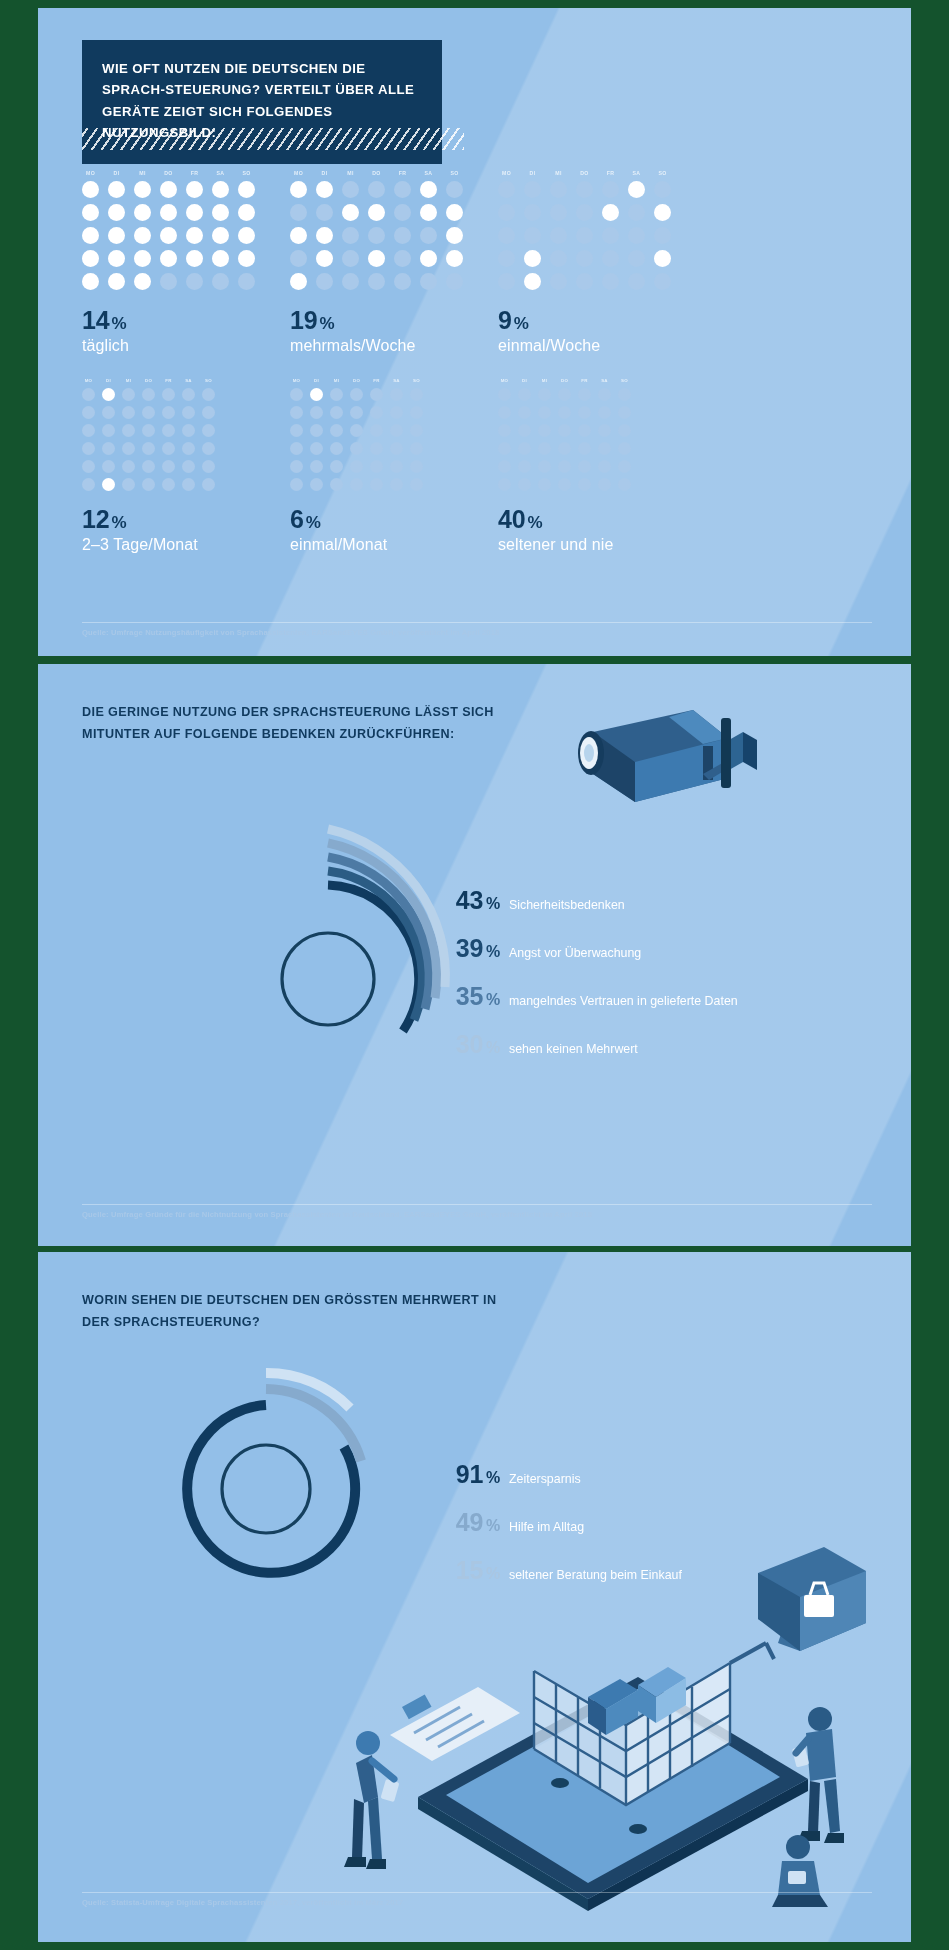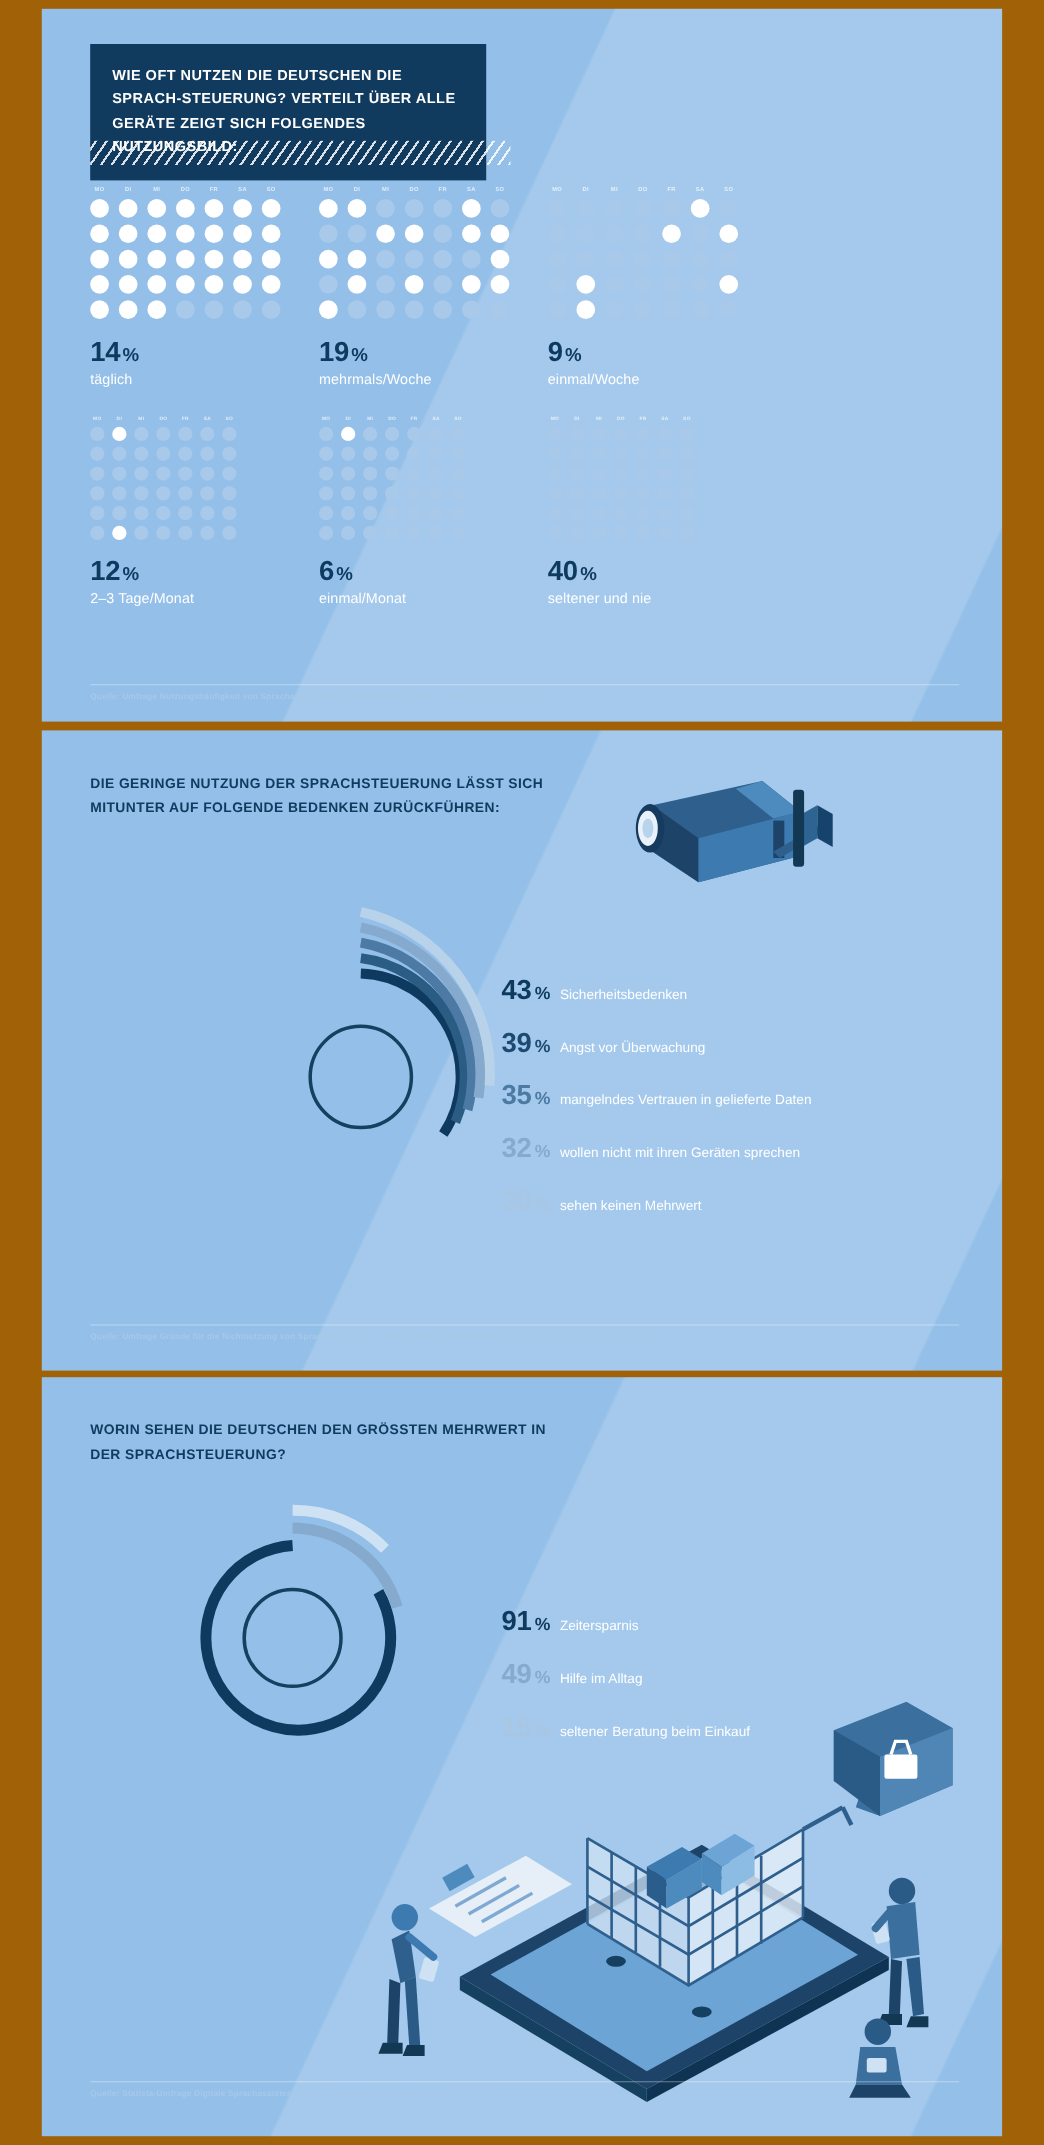--- a/index.html
+++ b/index.html
@@ -2,21 +2,21 @@
 <html><head>
 <meta charset="utf-8">
 <style>
   * { margin:0; padding:0; box-sizing:border-box; }
   html,body { background:#bcd4ee; }
   body {
     width:949px; height:1950px; position:relative;
     font-family:"Liberation Sans", sans-serif;
     overflow:hidden;
   }
-  .page { position:absolute; inset:0; background:#a16207; }
+  .page { position:absolute; inset:0; background:#14532d; }
 
   
   .panel { position:absolute; left:38px; width:873px; background:#93bfe8; }
   #panel1 { top:8px;    height:648px; }
   #panel2 { top:664px;  height:582px; }
   #panel3 { top:1252px; height:690px; }
 
   
   .wash {
     position:absolute; inset:0; overflow:hidden; pointer-events:none;
@@ -60,21 +60,21 @@
   .dot.off { background:#a9c9ea; }
   .dot.small { width:13px;height:13px; }
   .daylabels.small span{ width:13px; font-size:4.4px; }
   .dotrow.small{ gap:7px; margin-bottom:5px; }
   .daylabels.small{ gap:7px; }
 
   .pct{
     font-size:25px; font-weight:700; color:#0f3a5f; letter-spacing:-.2px;
   }
   .pct .sym{ font-size:17px; font-weight:700; margin-left:2px; }
-  .pctlabel{ color:#ffffff; font-size:13px; margin-top:2px; letter-spacing:.1px; }
+  .pctlabel{ color:#ffffff; font-size:16px; margin-top:2px; letter-spacing:.1px; }
 
   
   .source{
     position:absolute; color:#a8c8e8; font-size:7.6px; letter-spacing:.15px;
     font-weight:600;
   }
   .srcline{ position:absolute; height:1px; background:rgba(255,255,255,.35); }
 
   
   .sechead{
@@ -539,24 +539,20 @@
         </div>
         <div class="statrow">
           <div class="statnum c1"><span>39</span><span class="sym">%</span></div>
           <div class="stattxt">Angst vor Überwachung</div>
         </div>
         <div class="statrow">
           <div class="statnum c2"><span>35</span><span class="sym">%</span></div>
           <div class="stattxt">mangelndes Vertrauen in gelieferte Daten</div>
         </div>
         <div class="statrow">
-          <div class="statnum c3"><span>32</span><span class="sym">%</span></div>
-          <div class="stattxt">wollen nicht mit ihren Geräten sprechen</div>
-        </div>
-        <div class="statrow">
           <div class="statnum c4"><span>30</span><span class="sym">%</span></div>
           <div class="stattxt">sehen keinen Mehrwert</div>
         </div>
       </div>
 
     <div class="srcline" style="left:44px; top:540px; width:790px;"></div>
     <div class="source" style="left:44px; top:546px;">Quelle: Umfrage Gründe für die Nichtnutzung von Sprachassistenten in Deutschland, EARSandEYES GmbH, veröffentlicht im April 2018</div>
   </div>
 
   <div class="panel" id="panel3">

